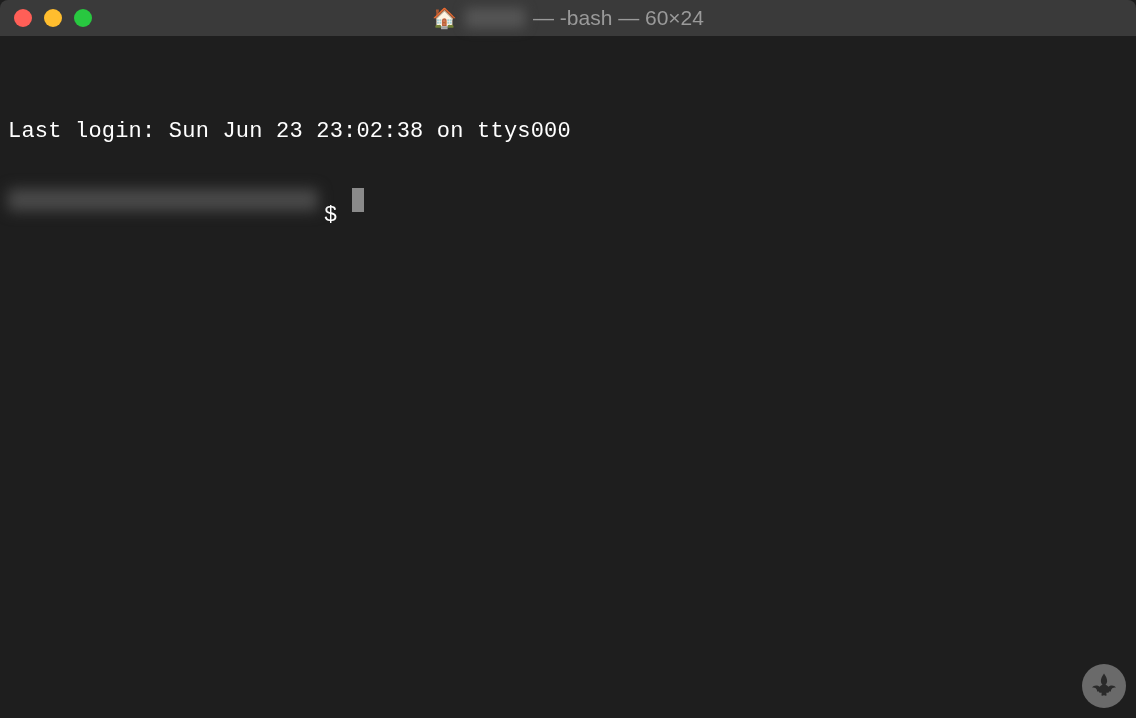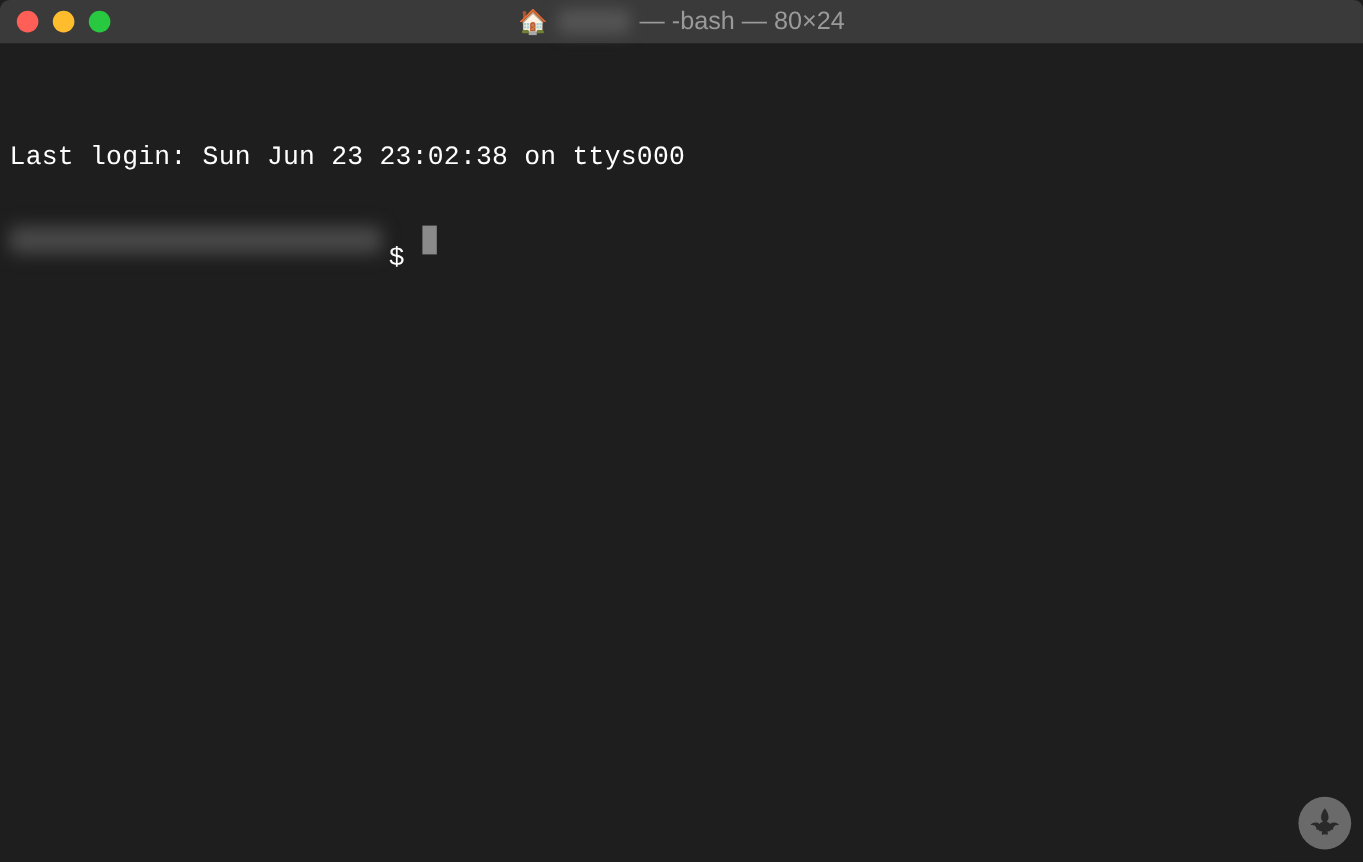--- a/index.html
+++ b/index.html
@@ -127,21 +127,21 @@
 
 <div class="titlebar">
   <div class="traffic-lights">
     <div class="traffic-light close"></div>
     <div class="traffic-light minimize"></div>
     <div class="traffic-light zoom"></div>
   </div>
   <div class="title-center">
     <span class="home-icon">🏠</span>
     <span class="title-blur"></span>
-    <span> — -bash — 80×24</span>
+    <span> — -bash — 60×24</span>
   </div>
 </div>
 
 <div class="terminal-body">
   <div class="line">
     <span class="line-text">Last login: Sun Jun 23 23:02:38 on ttys000</span>
   </div>
   <div class="line">
     <span class="prompt-blur"></span>
     <span class="line-text">$ </span>

